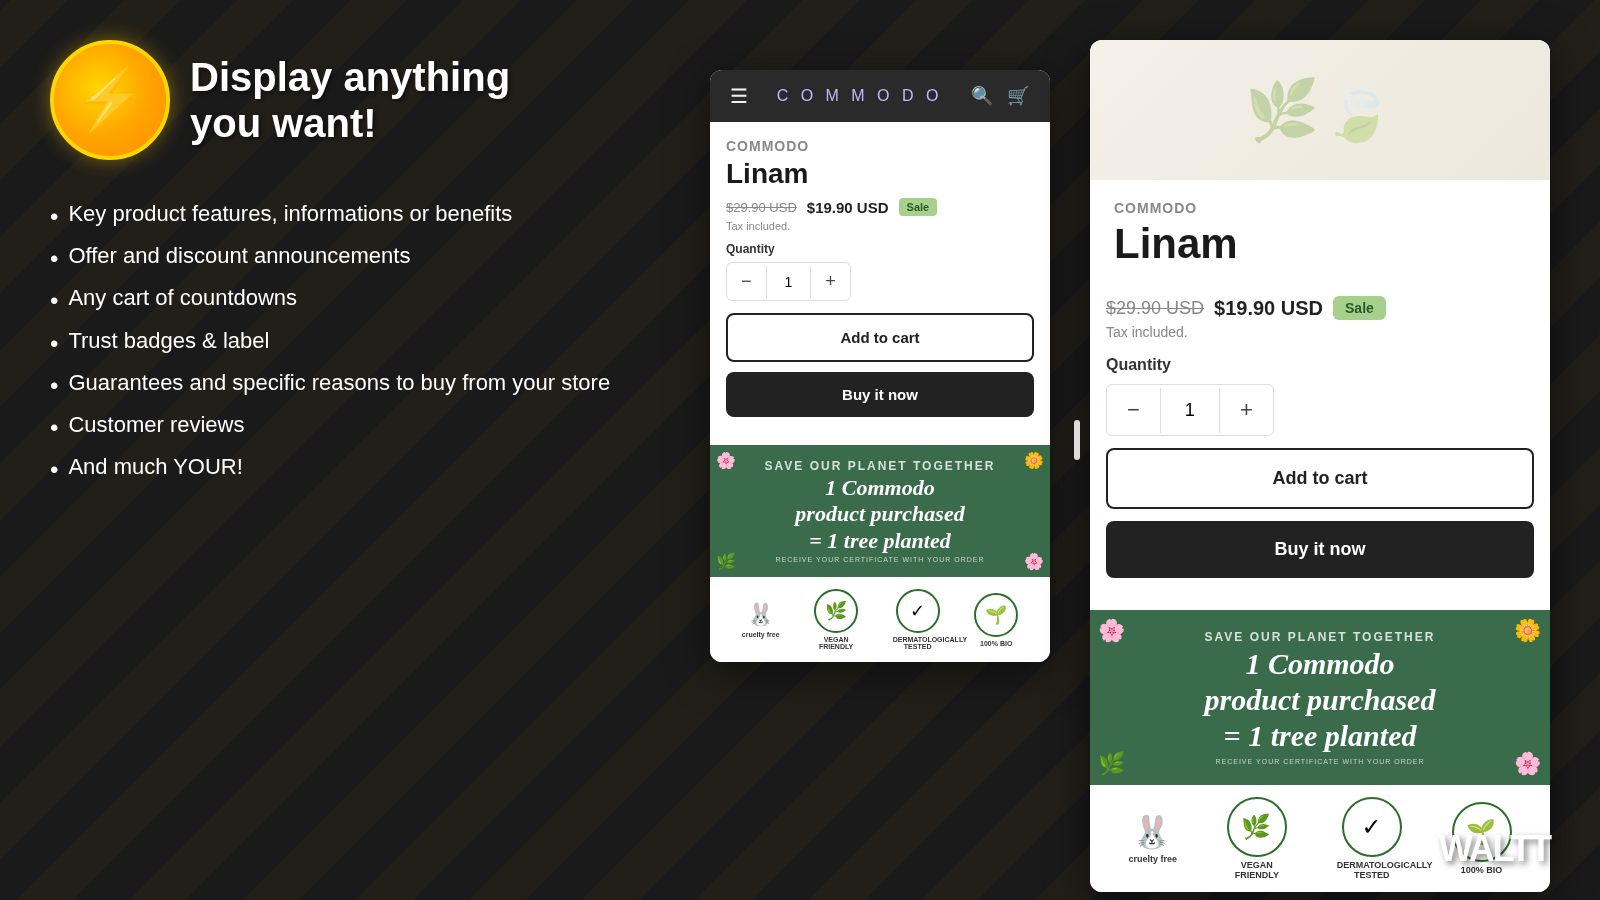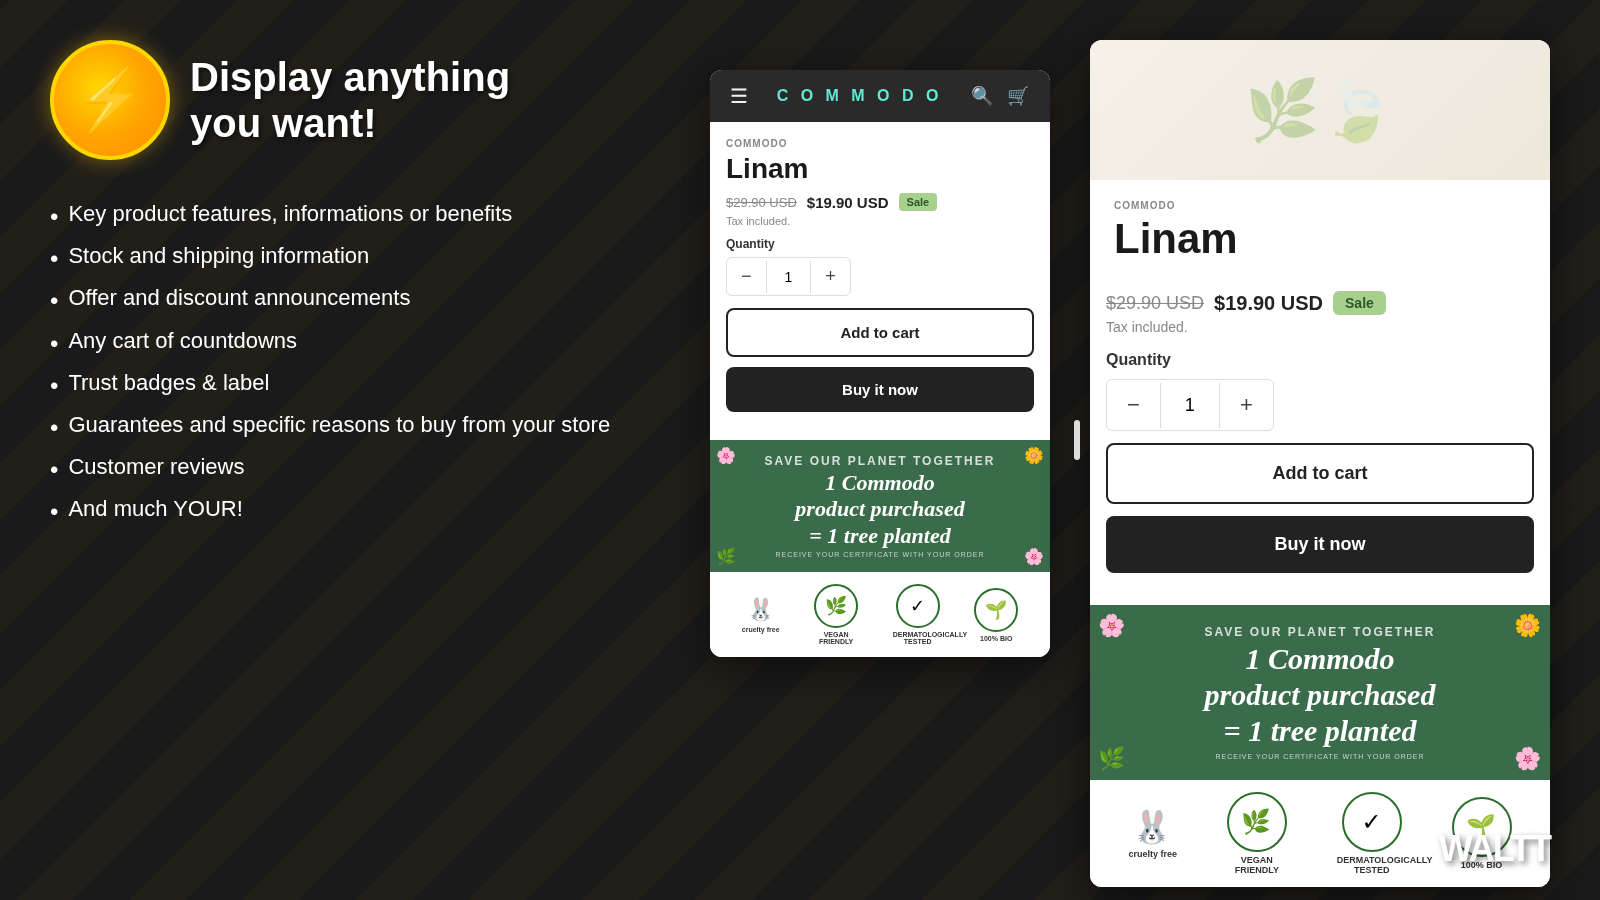--- a/index.html
+++ b/index.html
@@ -148,41 +148,41 @@
       align-items: center;
       justify-content: space-between;
     }
 
     .hamburger {
       color: #f0f0f0;
       font-size: 20px;
     }
 
     .nav-brand {
-      color: #5eead4;
+      color: #c4b5fd;
       font-size: 16px;
-      font-weight: 700;
+      font-weight: 400;
       letter-spacing: 4px;
     }
 
     .nav-icons {
       display: flex;
       gap: 14px;
       color: #f0f0f0;
       font-size: 18px;
     }
 
     
     .product-card {
       padding: 16px;
       background: #ffffff;
     }
 
     .product-store-label {
-      font-size: 10px;
+      font-size: 14px;
       color: #888;
       letter-spacing: 1px;
       font-weight: 600;
       text-transform: uppercase;
       margin-bottom: 4px;
     }
 
     .product-title {
       font-size: 28px;
       font-weight: 700;
@@ -573,23 +573,20 @@
       </div>
       <div class="headline">
         <span>Display anything</span><br>
         <span>you want!</span>
       </div>
     </div>
 
     <ul class="bullet-list">
       <li>
           <span>Key product features, informations or benefits</span>
-        </li>
-      <li>
-          <span>Stock and shipping information</span>
         </li>
       <li>
           <span>Offer and discount announcements</span>
         </li>
       <li>
           <span>Any cart of countdowns</span>
         </li>
       <li>
           <span>Trust badges &amp; label</span>
         </li>

